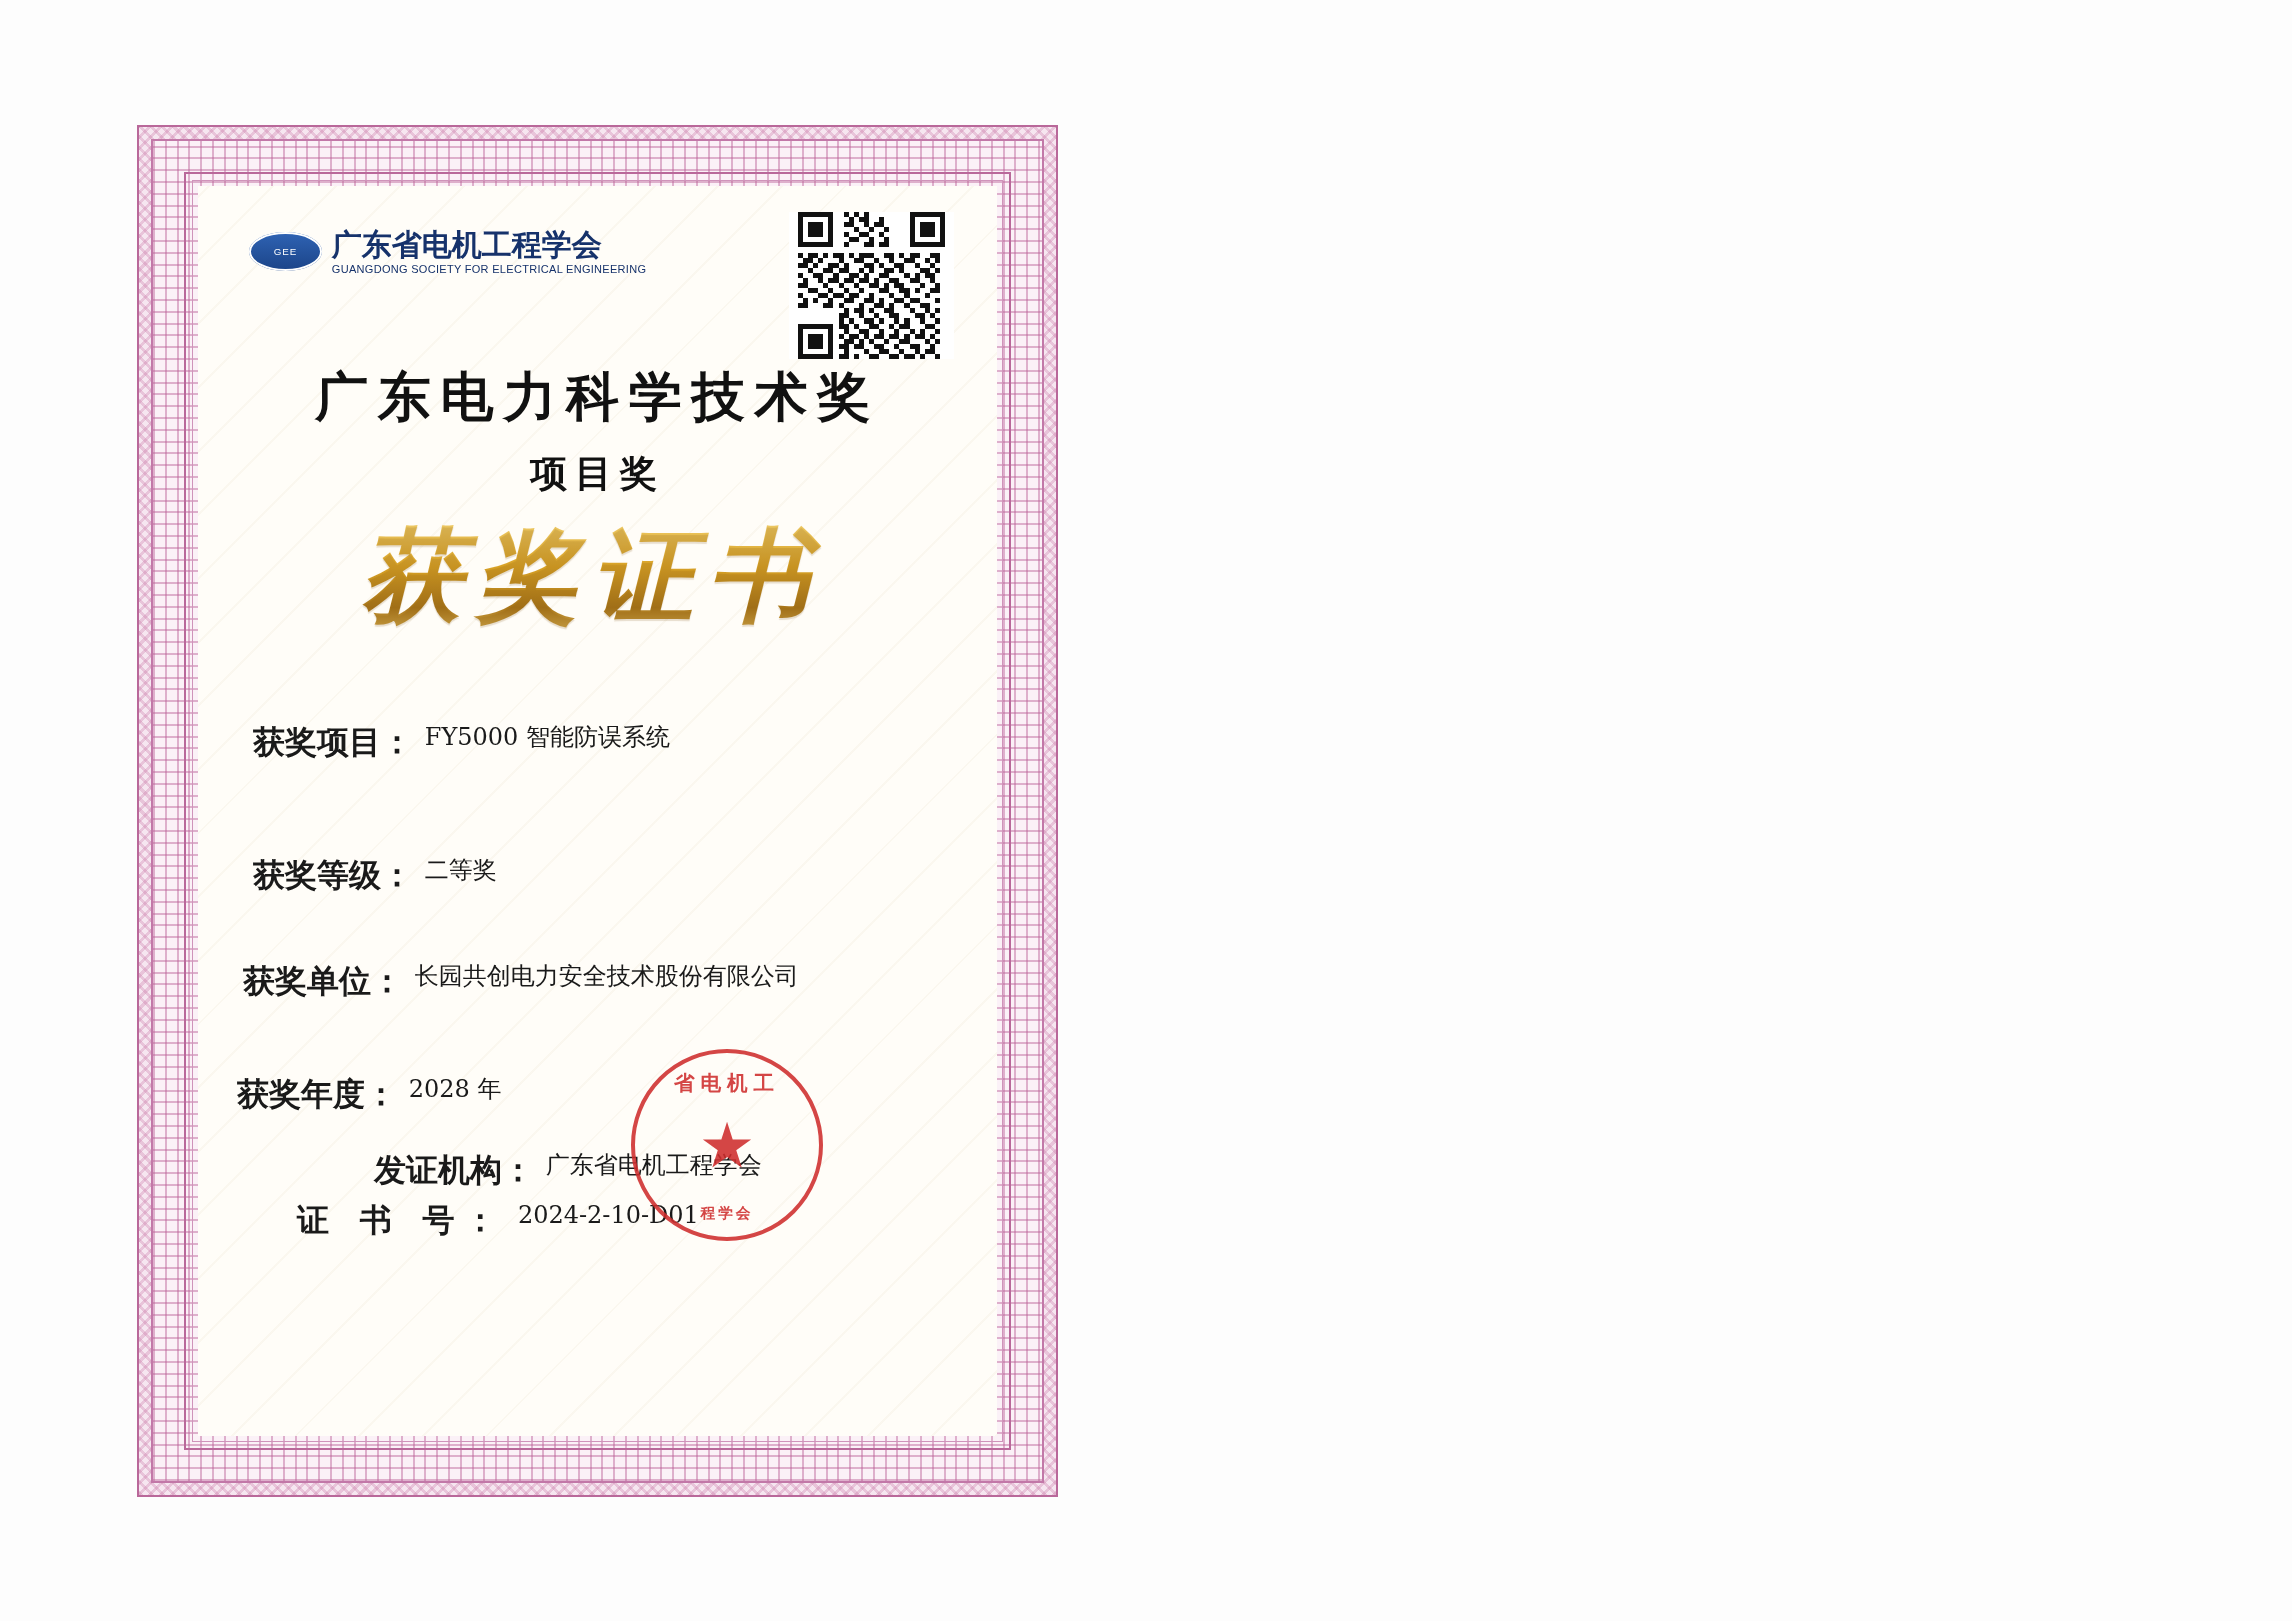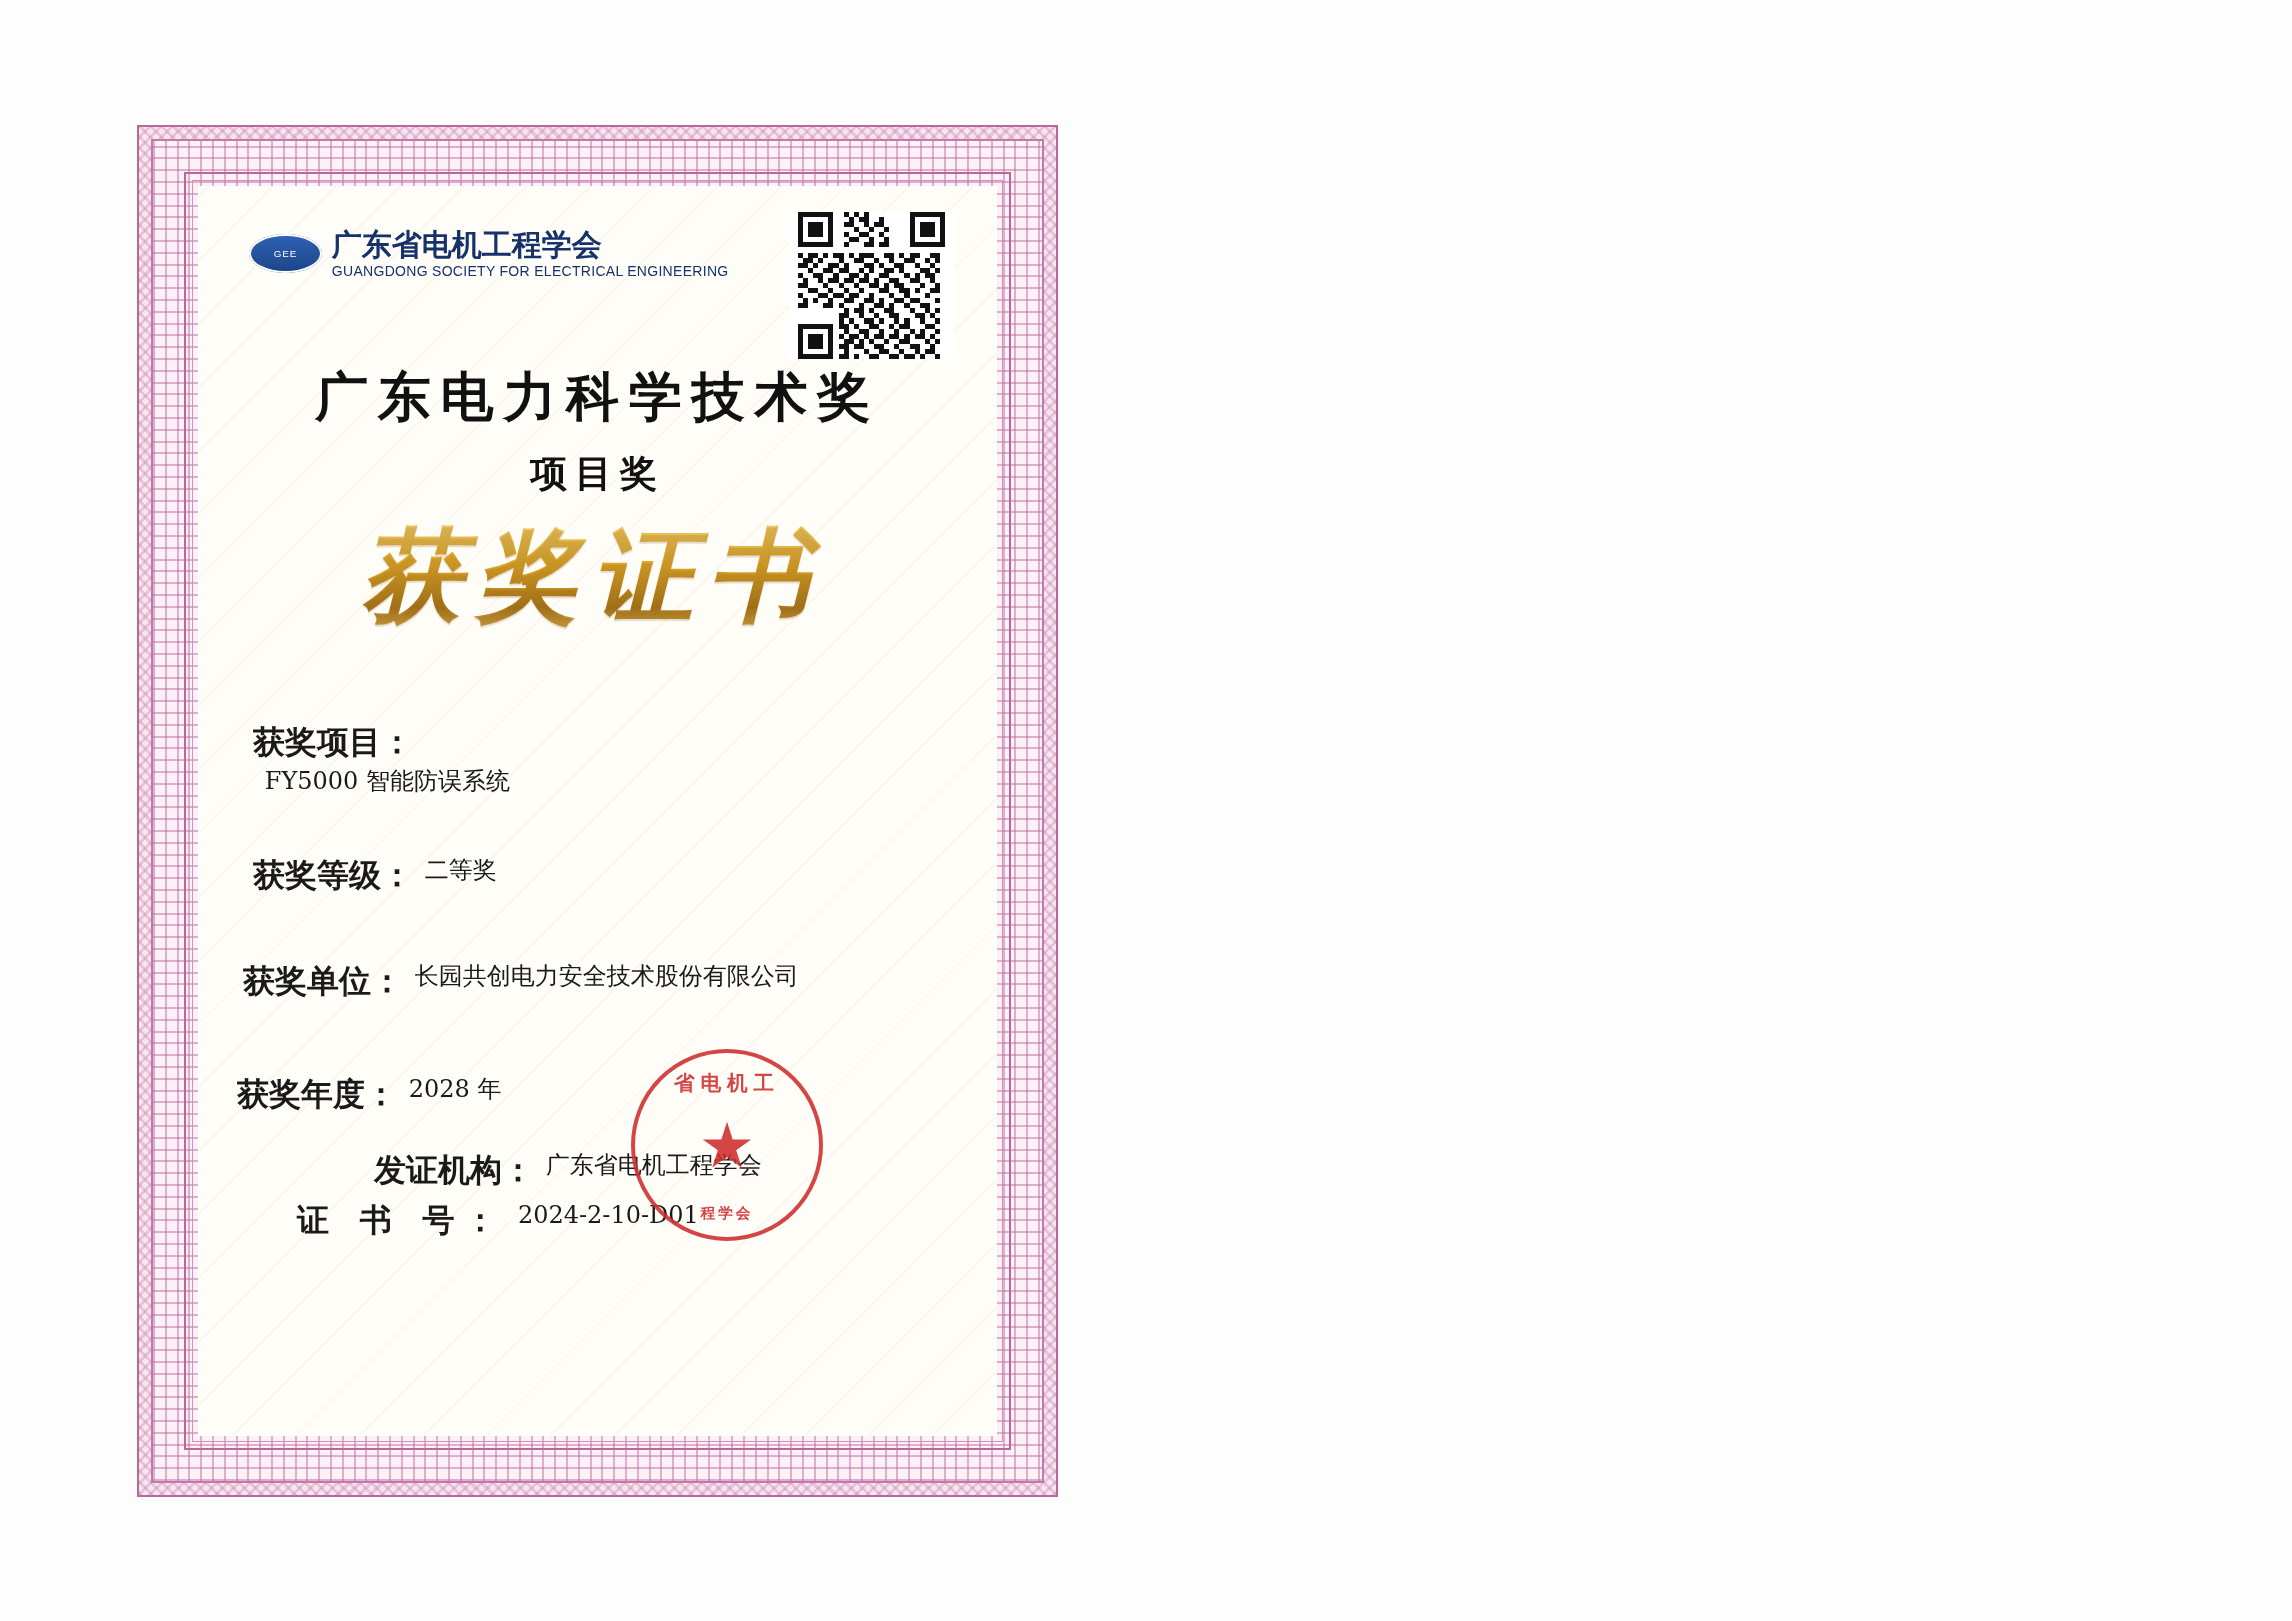--- a/index.html
+++ b/index.html
@@ -108,21 +108,21 @@
     box-shadow: inset 0 0 0 2px #fff;
   }
   .logo-text-cn {
     font-size: 30px;
     color: #16326b;
     font-weight: bold;
     line-height: 1.05;
     font-family: "DejaVu Sans", "Liberation Sans", sans-serif;
   }
   .logo-text-en {
-    font-size: 14px;
+    font-size: 11px;
     color: #16326b;
     letter-spacing: 0.3px;
     font-family: "Liberation Sans", sans-serif;
     margin-top: 2px;
   }
 
   .qr {
     position: absolute;
     right: 43px;
     top: 25.5px;
@@ -184,21 +184,21 @@
     white-space: nowrap;
     font-family: "DejaVu Serif", "Liberation Serif", serif;
   }
   .field-value {
     font-size: 24px;
     margin-left: 11.8px;
     line-height: 1.35;
     font-family: "DejaVu Serif", "Liberation Serif", serif;
   }
 
-  .f-project { left: 55px; top: 535px; width: 686px; flex-direction: column; }
+  .f-project { left: 55px; top: 535px; width: 686px; }
   .f-level   { left: 55px; top: 668px; }
   .f-unit    { left: 45px; top: 774px; width: 647px; }
   .f-unit .field-value { max-width: 461px; }
   .f-year    { left: 39px; top: 887px; }
   .f-issuer  { left: 176px; top: 963px; }
   .f-no      { left: 55px; top: 1013px; margin-left: 44px; }
   .f-no .field-label { letter-spacing: 9.8px; }
 
   .seal {
     position: absolute;

